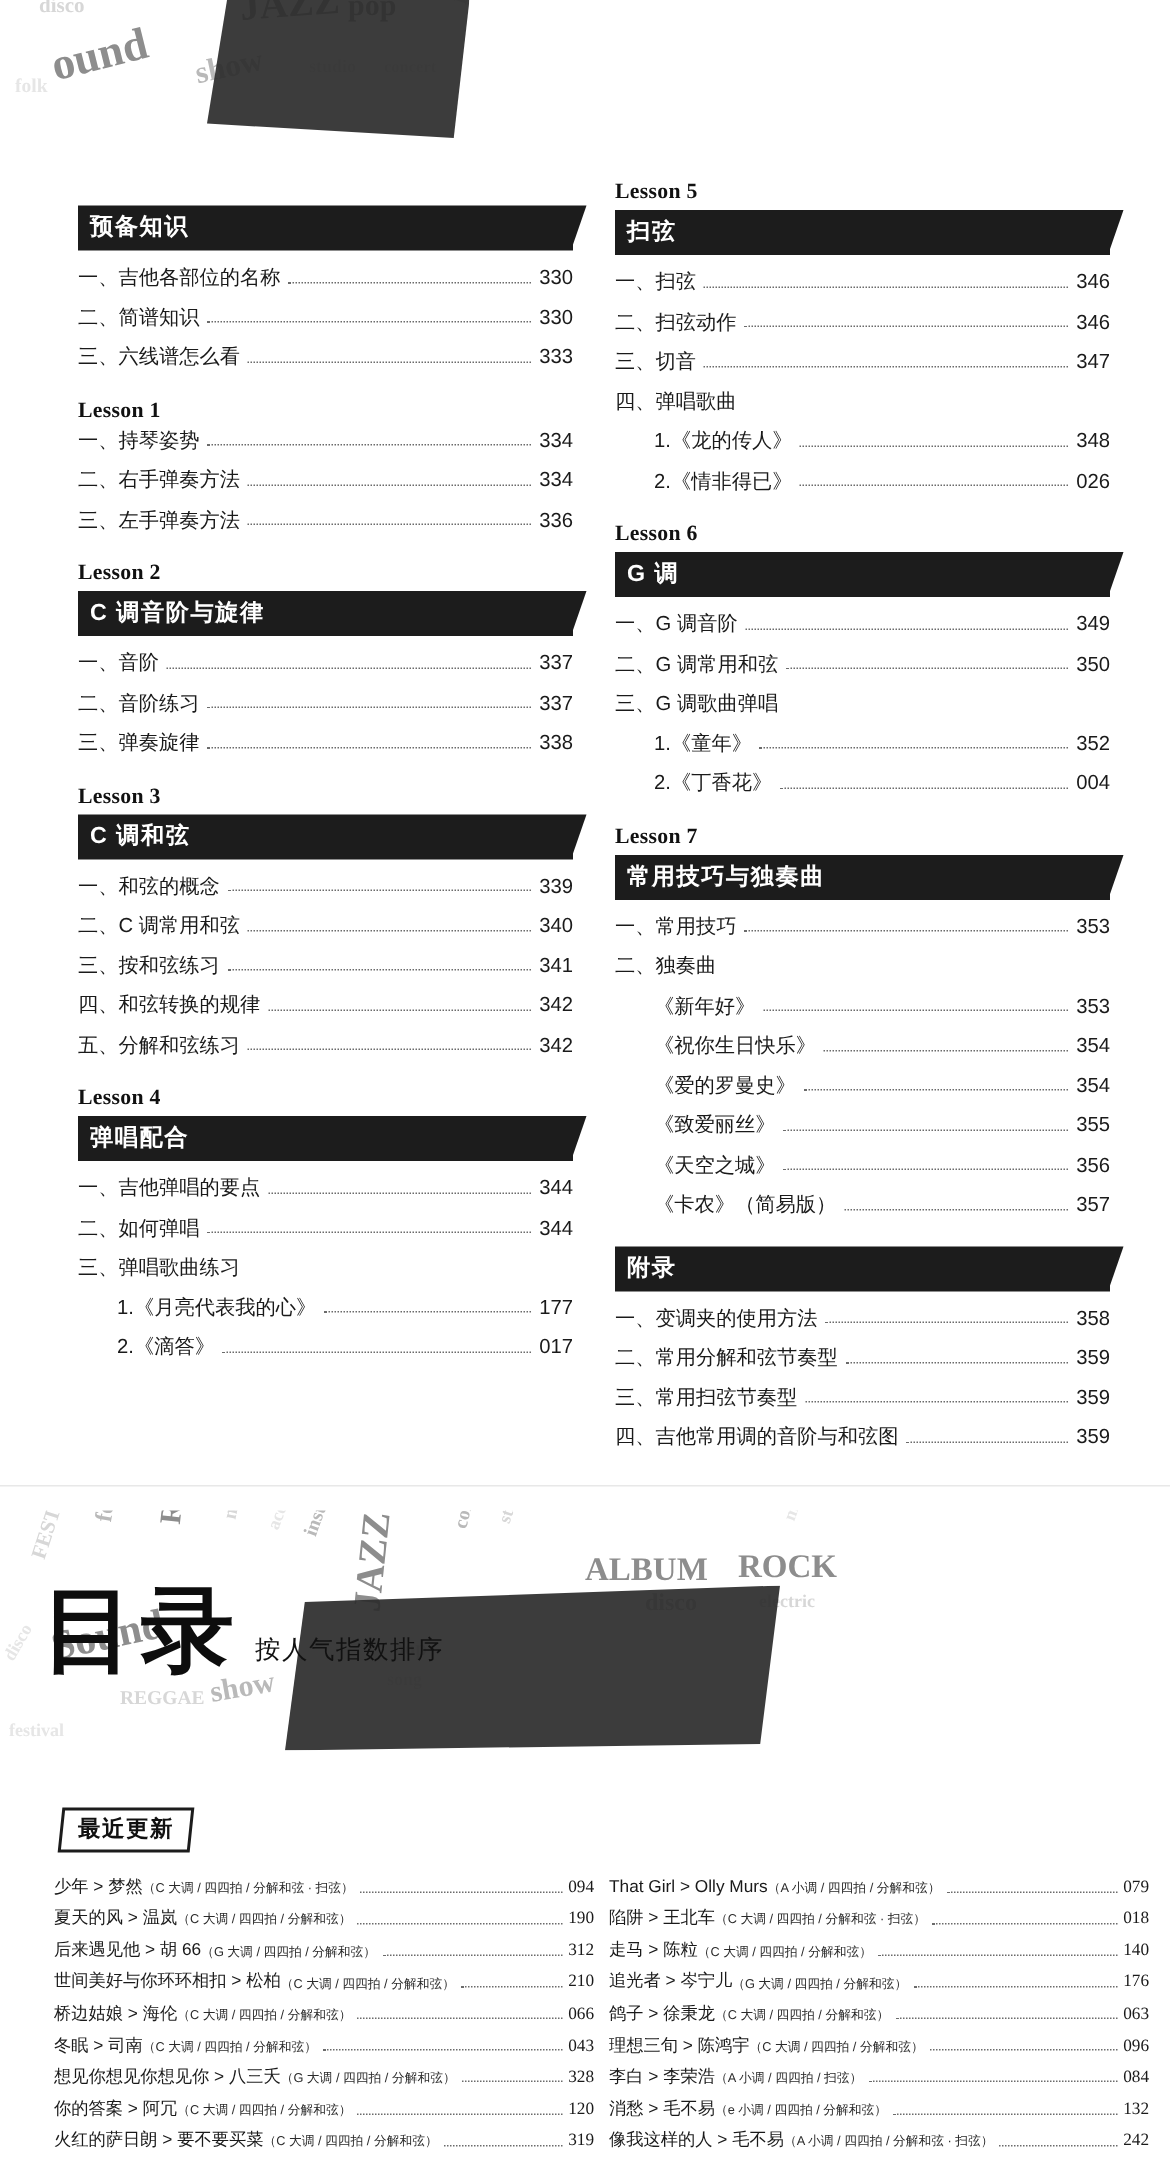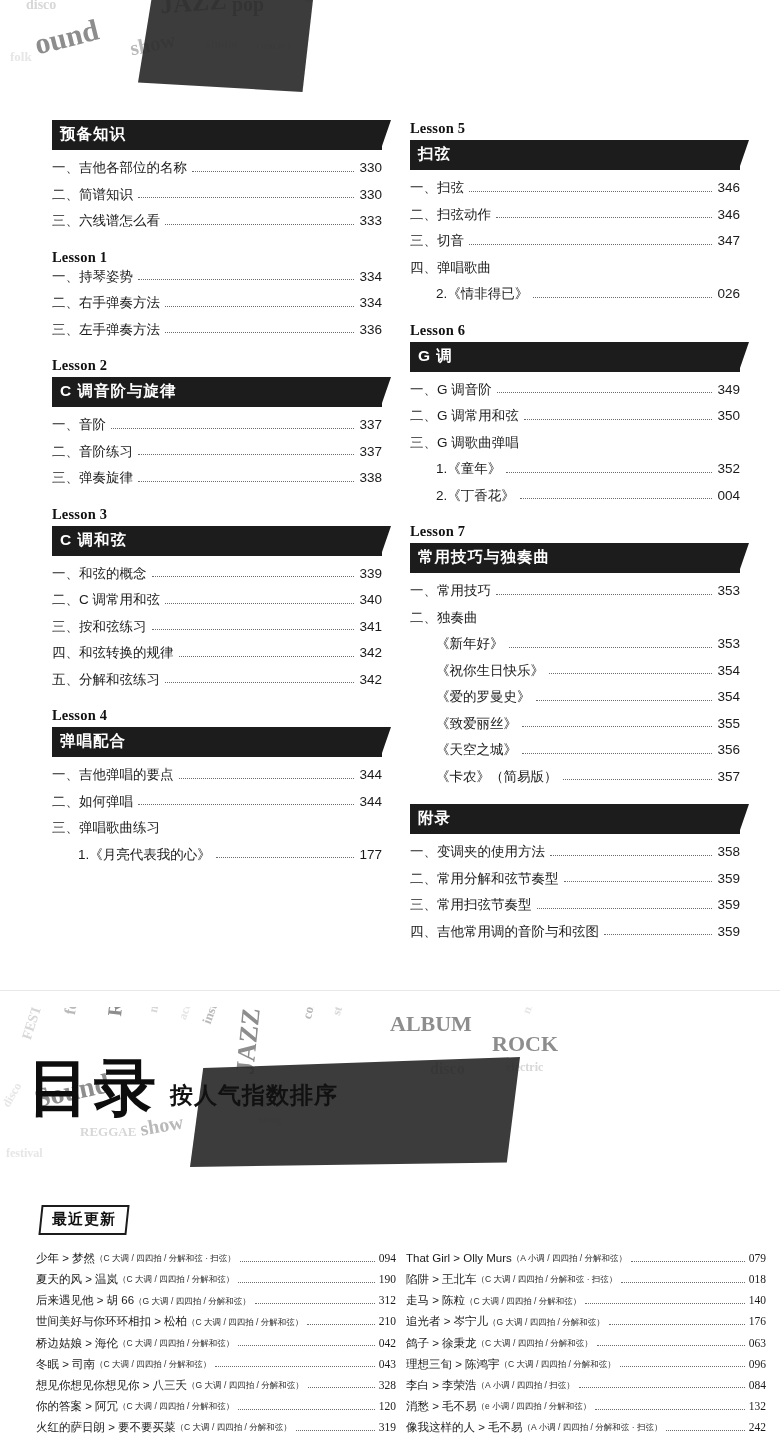--- a/index.html
+++ b/index.html
@@ -56,21 +56,21 @@
     position: absolute;
     top: 120px;
     left: 0;
     width: 780px;
     display: flex;
     gap: 0;
   }
   .toc-col {
     width: 330px;
   }
-  .toc-col.left { margin-left: 52px; }
+  .toc-col.left { margin-left: 52px; margin-top: 17px; }
   .toc-col.right { margin-left: 28px; }
 
   .lesson-label {
     font-family: "Liberation Serif", serif;
     font-weight: bold;
     font-size: 14.5px;
     color: #111;
     margin: 0 0 3px 0;
     letter-spacing: 0.2px;
   }
@@ -140,22 +140,22 @@
   }
   .mulu {
     font-family: "Liberation Serif", serif;
     font-weight: bold;
     font-size: 62px;
     letter-spacing: 4px;
     color: #0d0d0d;
     line-height: 1;
   }
   .mulu-sub {
-    font-weight: bold;
-    font-size: 23px;
+    font-weight: normal;
+    font-size: 17px;
     color: #111;
     padding-bottom: 8px;
     letter-spacing: 1px;
   }
   .recent-box {
     position: absolute;
     top: 198px;
     left: 40px;
     border: 2px solid #1c1c1c;
     padding: 3px 10px 4px 10px;
@@ -332,20 +332,25 @@
           <span class="pg">344</span>
         </div>
         <div class="entry">
           <span class="etext">三、弹唱歌曲练习</span>
         </div>
         <div class="entry indent">
           <span class="etext">1.《月亮代表我的心》</span>
           <span class="dots"></span>
           <span class="pg">177</span>
         </div>
+        <div class="entry indent">
+          <span class="etext">2.《滴答》</span>
+          <span class="dots"></span>
+          <span class="pg">017</span>
+        </div>
       </div>
 
     </div>
 
     <div class="toc-col right">
 
       <div class="block">
         <div class="lesson-label">Lesson 5</div>
         <div class="bar skewed">扫弦</div>
         <div class="entry">
@@ -358,20 +363,25 @@
           <span class="dots"></span>
           <span class="pg">346</span>
         </div>
         <div class="entry">
           <span class="etext">三、切音</span>
           <span class="dots"></span>
           <span class="pg">347</span>
         </div>
         <div class="entry">
           <span class="etext">四、弹唱歌曲</span>
+        </div>
+        <div class="entry indent">
+          <span class="etext">1.《龙的传人》</span>
+          <span class="dots"></span>
+          <span class="pg">348</span>
         </div>
         <div class="entry indent">
           <span class="etext">2.《情非得已》</span>
           <span class="dots"></span>
           <span class="pg">026</span>
         </div>
       </div>
 
       <div class="block">
         <div class="lesson-label">Lesson 6</div>
@@ -481,21 +491,21 @@
     <span class="wc-word" style="left:62px; top:6px; font-size:16px; transform:rotate(-80deg); transform-origin:left top;">folk</span>
     <span class="wc-word dark" style="left:104px; top:8px; font-size:20px; transform:rotate(-84deg); transform-origin:left top;">ROCK</span>
     <span class="wc-word light" style="left:146px; top:4px; font-size:13px; transform:rotate(-78deg); transform-origin:left top;">musical</span>
     <span class="wc-word vlight" style="left:176px; top:10px; font-size:12px; transform:rotate(-70deg); transform-origin:left top;">acoustic</span>
     <span class="wc-word" style="left:200px; top:14px; font-size:13px; transform:rotate(-70deg); transform-origin:left top;">instrument</span>
     <span class="wc-word dark" style="left:232px; top:66px; font-size:26px; transform:rotate(-84deg); transform-origin:left top;">JAZZ</span>
     <span class="wc-word light" style="left:262px; top:86px; font-size:14px;">pop</span>
     <span class="wc-word vlight" style="left:258px; top:106px; font-size:12px;">song</span>
     <span class="wc-word" style="left:300px; top:10px; font-size:13px; transform:rotate(-76deg); transform-origin:left top;">concert</span>
     <span class="wc-word light" style="left:330px; top:6px; font-size:12px; transform:rotate(-72deg); transform-origin:left top;">studio</span>
-    <span class="wc-word dark" style="left:390px; top:6px; font-size:22px;">ALBUM</span>
+    <span class="wc-word dark" style="left:390px; top:28px; font-size:22px;">ALBUM</span>
     <span class="wc-word" style="left:430px; top:54px; font-size:16px;">disco</span>
     <span class="wc-word dark" style="left:492px; top:26px; font-size:22px;">ROCK</span>
     <span class="wc-word light" style="left:506px; top:54px; font-size:12px;">electric</span>
     <span class="wc-word vlight" style="left:520px; top:4px; font-size:12px; transform:rotate(-70deg); transform-origin:left top;">music</span>
     <span class="wc-word dark" style="left:34px; top:70px; font-size:28px; transform:rotate(-12deg);">Sound</span>
     <span class="wc-word" style="left:140px; top:108px; font-size:20px; transform:rotate(-10deg);">show</span>
     <span class="wc-word light" style="left:80px; top:118px; font-size:13px;">REGGAE</span>
     <span class="wc-word vlight" style="left:6px; top:140px; font-size:12px;">festival</span>
     <span class="wc-word vlight" style="left:0px; top:96px; font-size:12px; transform:rotate(-60deg); transform-origin:left top;">disco</span>
   </div>
@@ -533,21 +543,21 @@
       <div class="song-row">
         <span class="title">世间美好与你环环相扣 &gt; 松柏</span>
         <span class="meta">（C 大调 / 四四拍 / 分解和弦）</span>
         <span class="dots"></span>
         <span class="pg">210</span>
       </div>
       <div class="song-row">
         <span class="title">桥边姑娘 &gt; 海伦</span>
         <span class="meta">（C 大调 / 四四拍 / 分解和弦）</span>
         <span class="dots"></span>
-        <span class="pg">042</span>
+        <span class="pg">066</span>
       </div>
       <div class="song-row">
         <span class="title">冬眠 &gt; 司南</span>
         <span class="meta">（C 大调 / 四四拍 / 分解和弦）</span>
         <span class="dots"></span>
         <span class="pg">043</span>
       </div>
       <div class="song-row">
         <span class="title">想见你想见你想见你 &gt; 八三夭</span>
         <span class="meta">（G 大调 / 四四拍 / 分解和弦）</span>

